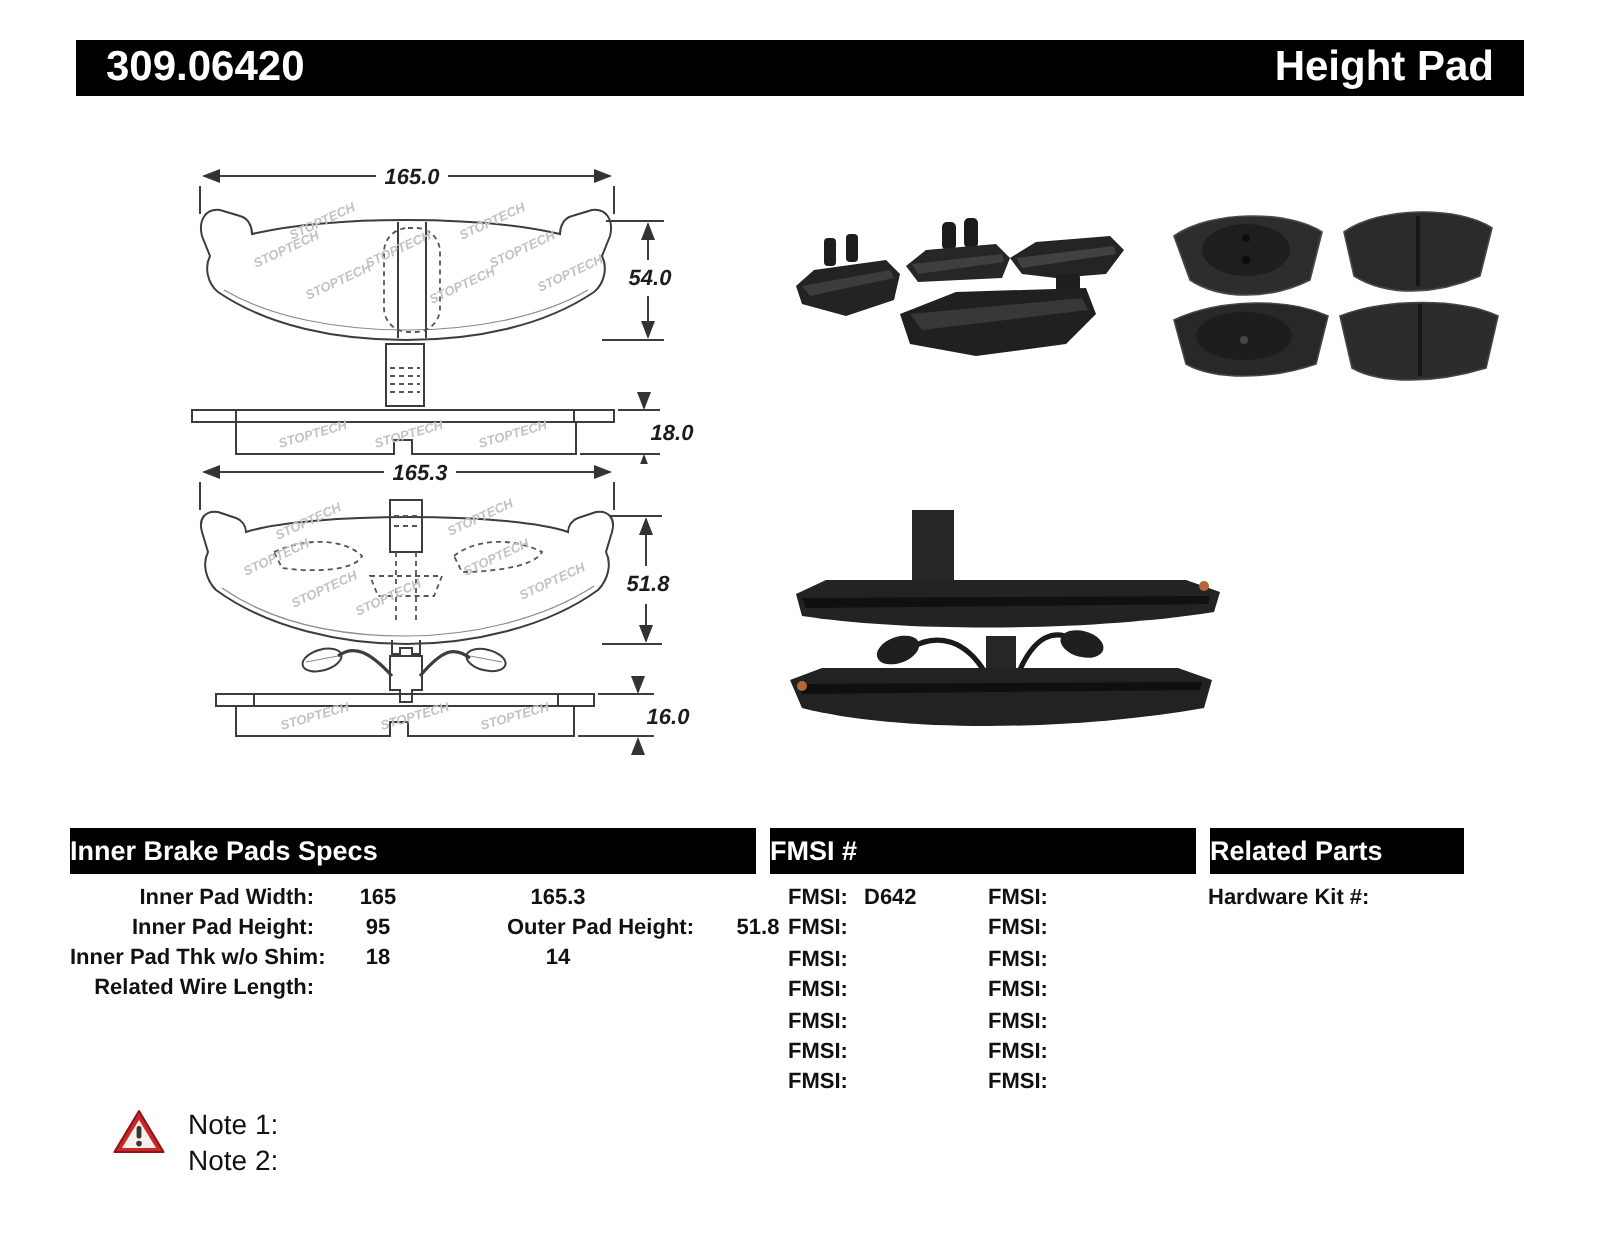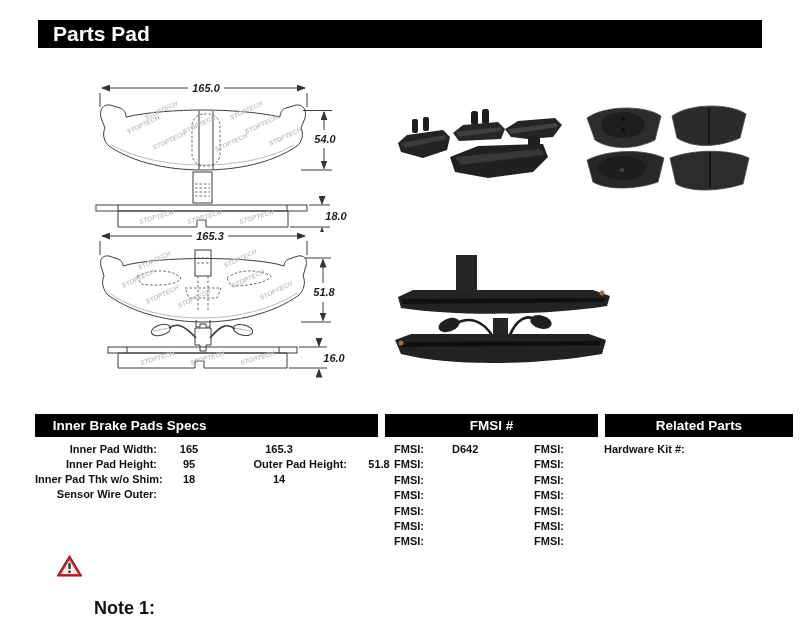--- a/index.html
+++ b/index.html
@@ -6,42 +6,43 @@
   body{width:800px;height:619px;position:relative;background:#ffffff;
        font-family:"Liberation Sans",sans-serif;overflow:hidden;color:#111;}
   .abs{position:absolute;}
   
   .hdr{left:38px;top:20px;width:724px;height:28px;background:#000;color:#fff;
        display:flex;justify-content:space-between;align-items:center;
        padding:0 15px;box-sizing:border-box;font-weight:bold;font-size:21px;}
   
   .thead{top:414px;height:23px;background:#000;color:#fff;font-weight:bold;
          font-size:13.5px;display:flex;align-items:center;}
-  .thead .half{width:50%;text-align:right;}
-  .thead.center{justify-content:center;}
+  .thead .half{width:50%;text-align:left;}
+  .thead.center{justify-content:flex-start;}
   
   .spec{font-size:11px;font-weight:bold;color:#111;}
   .srow{display:grid;column-gap:18px;line-height:15px;}
   .inner-grid{grid-template-columns:122px 1fr;}
   .outer-grid{grid-template-columns:136px 1fr;}
   .slabel{text-align:right;white-space:nowrap;}
   .sval{text-align:center;white-space:nowrap;}
-  .frow{display:grid;grid-template-columns:38px 62px 38px 44px;line-height:15.4px;gap:20px;}
-  .note-label{font-size:18px;font-weight:bold;line-height:18px;margin-top:46px;}
+  .frow{display:grid;grid-template-columns:38px 62px 38px 44px;line-height:15.4px;}
+  .note-label{font-size:14px;font-weight:normal;line-height:18px;}
   svg text.dim{font-size:11px;font-weight:bold;font-style:italic;fill:#1d1d1d;}
   svg text.wm{font-size:6.5px;font-weight:bold;font-style:italic;fill:#c3c3c3;}
   svg .ln{stroke:#3d3d3d;stroke-width:1;fill:none;}
   svg .thin{stroke:#8a8a8a;stroke-width:.6;fill:none;}
   svg .dash{stroke:#555;stroke-width:.9;fill:none;stroke-dasharray:2.5 2;}
 </style>
 </head>
 <body>
 
 <div class="abs hdr">
-  <span>Parts Pad</span>
+  <span>309.06420</span>
+  <span>Height Pad</span>
 </div>
 
 <svg class="abs" style="left:88px;top:72px" width="270" height="160" viewBox="0 0 270 160">
   <defs>
     <marker id="arr" orient="auto" markerWidth="9" markerHeight="7" refX="8" refY="3.5">
       <path d="M0,0 L9,3.5 L0,7 Z" fill="#333"></path>
     </marker>
   </defs>
 
   <g>
@@ -235,39 +236,39 @@
     <circle cx="8" cy="101" r="2.5" fill="#b5653a"></circle>
   </g>
 </svg>
 
 <div class="abs thead" style="left:35px;width:343px">
   <span class="half">Inner Brake Pads Specs</span>
 </div>
 <div class="abs thead center" style="left:385px;width:213px">
   <span>FMSI #</span>
 </div>
-<div class="abs thead center" style="left:605px;width:188px">
+<div class="abs thead center" style="left:605px;width:127px">
   <span>Related Parts</span>
 </div>
 
 <div class="abs spec" style="left:35px;top:442px;width:168px">
   <div class="srow inner-grid">
     <span class="slabel">Inner Pad Width:</span>
     <span class="sval">165</span>
   </div>
   <div class="srow inner-grid">
     <span class="slabel">Inner Pad Height:</span>
     <span class="sval">95</span>
   </div>
   <div class="srow inner-grid">
     <span class="slabel">Inner Pad Thk w/o Shim:</span>
     <span class="sval">18</span>
   </div>
   <div class="srow inner-grid">
-    <span class="slabel">Sensor Wire Outer:</span>
+    <span class="slabel">Related Wire Length:</span>
     <span class="sval"></span>
   </div>
 </div>
 
 <div class="abs spec" style="left:211px;top:442px;width:182px">
   <div class="srow outer-grid">
     <span class="sval">165.3</span>
   </div>
   <div class="srow outer-grid">
     <span class="slabel">Outer Pad Height:</span>

